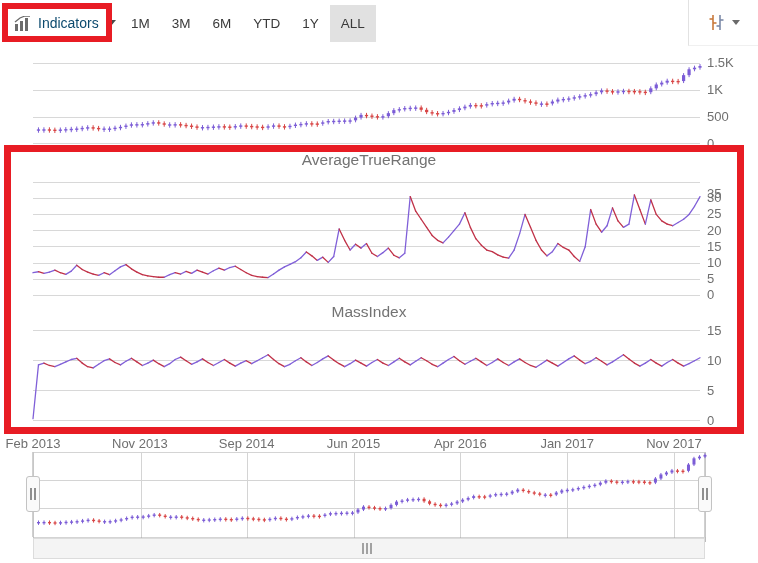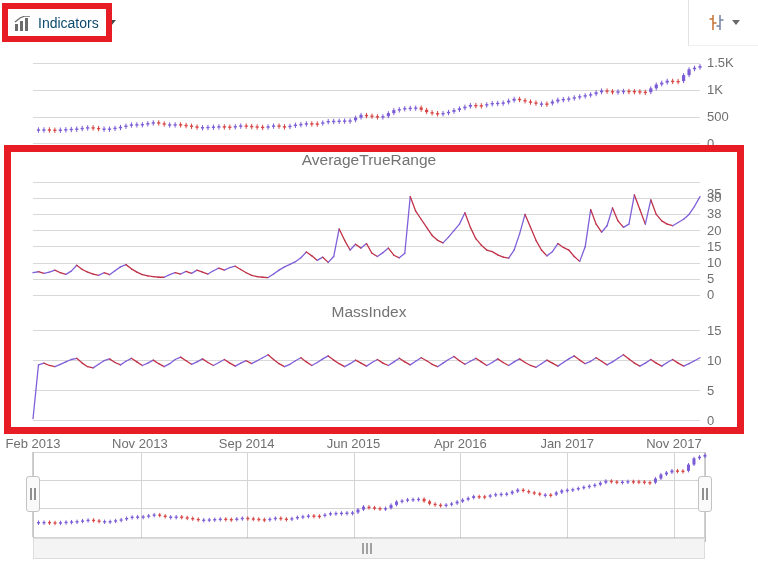--- a/index.html
+++ b/index.html
@@ -49,20 +49,28 @@
         <svg width="17" height="15" viewBox="0 0 17 15">
           <rect x="1" y="8" width="3" height="7" fill="#6b6b6b"></rect>
           <rect x="6" y="5" width="3" height="10" fill="#6b6b6b"></rect>
           <rect x="11" y="2" width="3" height="13" fill="#6b6b6b"></rect>
           <polyline points="1,6 6,2 11,0 16,0" fill="none" stroke="#6b6b6b" stroke-width="1.3"></polyline>
         </svg>
       </span>
       <span>Indicators</span>
       <span class="caret"></span>
     </div>
+    <div class="periods">
+        <div class="period">1M</div>
+        <div class="period">3M</div>
+        <div class="period">6M</div>
+        <div class="period">YTD</div>
+        <div class="period">1Y</div>
+        <div class="period selected">ALL</div>
+      </div>
     <div class="type-group">
       <span style="display:flex;">
         <svg width="17" height="17" viewBox="0 0 17 17">
           <line x1="5" y1="1" x2="5" y2="16" stroke="#c8793c" stroke-width="1.6"></line>
           <line x1="1.5" y1="5" x2="5" y2="5" stroke="#c8793c" stroke-width="1.6"></line>
           <line x1="5" y1="9" x2="8.5" y2="9" stroke="#c8793c" stroke-width="1.6"></line>
           <line x1="12" y1="1" x2="12" y2="16" stroke="#7b8aa8" stroke-width="1.6"></line>
           <line x1="8.5" y1="12" x2="12" y2="12" stroke="#7b8aa8" stroke-width="1.6"></line>
           <line x1="12" y1="6" x2="15.5" y2="6" stroke="#7b8aa8" stroke-width="1.6"></line>
         </svg>
@@ -865,21 +873,21 @@
   </div>
 
   <div class="anno anno1"></div>
   <div class="anno anno2"></div>
 <div class="ylab" style="top:55px;">1.5K</div>
     <div class="ylab" style="top:82px;">1K</div>
     <div class="ylab" style="top:109px;">500</div>
     <div class="ylab" style="top:135.5px;">0</div>
     <div class="ylab" style="top:186px;">35</div>
     <div class="ylab" style="top:190.2px;">30</div>
-    <div class="ylab" style="top:206.4px;">38</div>
+    <div class="ylab" style="top:206.4px;">25</div>
     <div class="ylab" style="top:222.6px;">20</div>
     <div class="ylab" style="top:238.8px;">15</div>
     <div class="ylab" style="top:255px;">10</div>
     <div class="ylab" style="top:271.2px;">5</div>
     <div class="ylab" style="top:287.4px;">0</div>
     <div class="ylab" style="top:322.5px;">15</div>
     <div class="ylab" style="top:352.5px;">10</div>
     <div class="ylab" style="top:382.5px;">5</div>
     <div class="ylab" style="top:412.5px;">0</div>
     <div class="xlab" style="left:33px;">Feb 2013</div>

